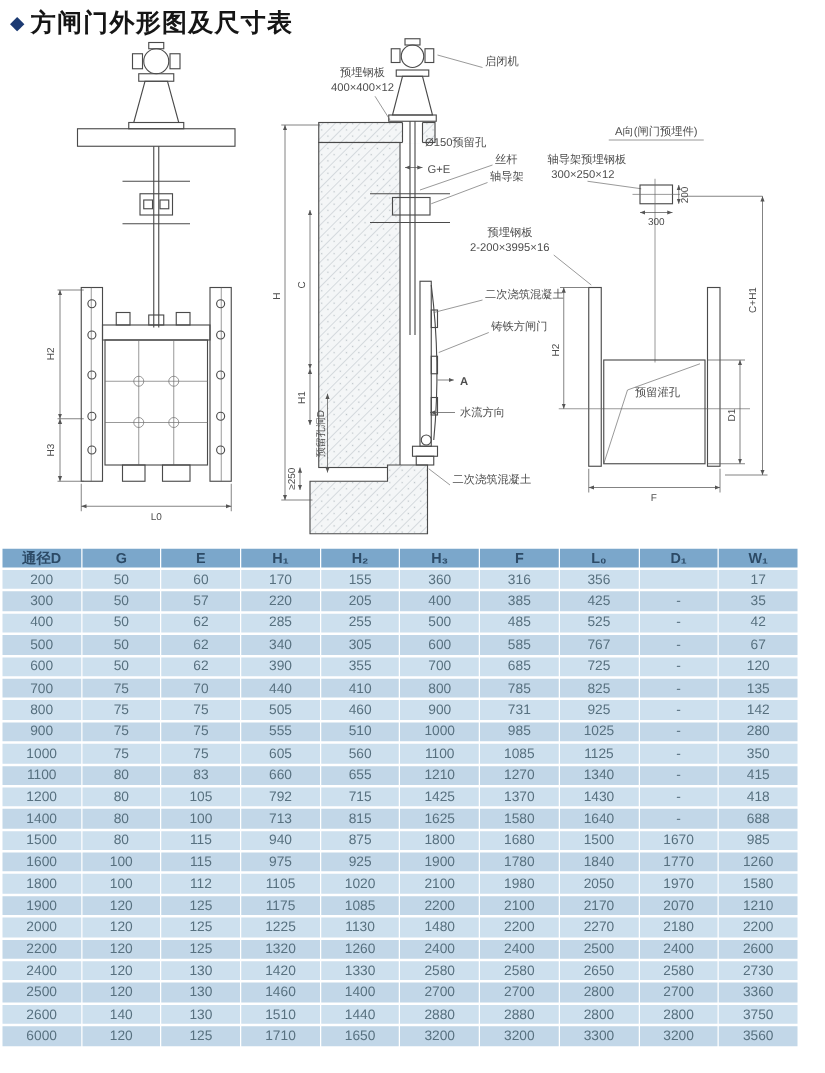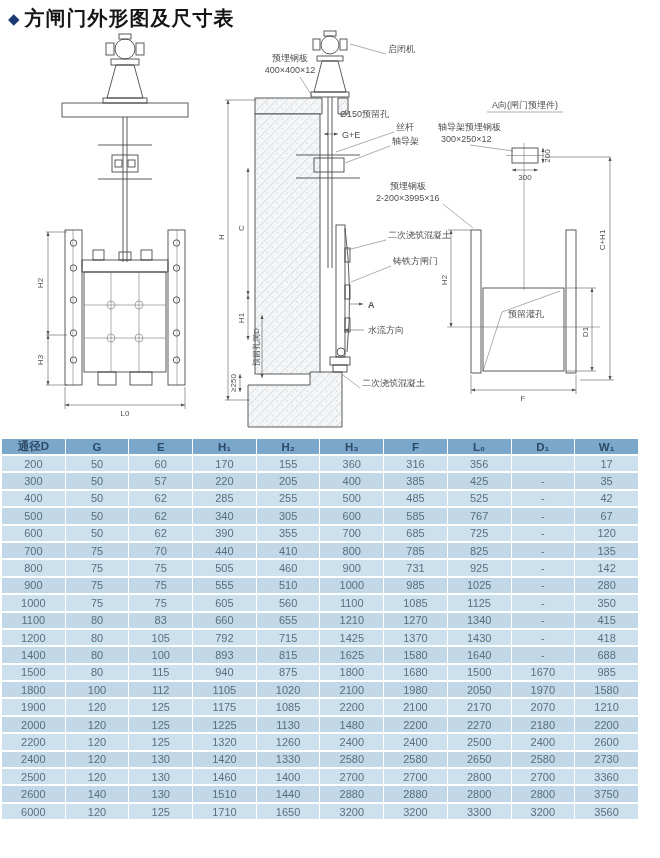--- a/index.html
+++ b/index.html
@@ -418,41 +418,53 @@
         <td>1425</td>
         <td>1370</td>
         <td>1430</td>
         <td>-</td>
         <td>418</td>
       </tr>
       <tr>
         <td>1400</td>
         <td>80</td>
         <td>100</td>
-        <td>893</td>
+        <td>713</td>
         <td>815</td>
         <td>1625</td>
         <td>1580</td>
         <td>1640</td>
         <td>-</td>
         <td>688</td>
       </tr>
       <tr>
         <td>1500</td>
         <td>80</td>
         <td>115</td>
         <td>940</td>
         <td>875</td>
         <td>1800</td>
         <td>1680</td>
         <td>1500</td>
         <td>1670</td>
         <td>985</td>
       </tr>
       <tr>
+        <td>1600</td>
+        <td>100</td>
+        <td>115</td>
+        <td>975</td>
+        <td>925</td>
+        <td>1900</td>
+        <td>1780</td>
+        <td>1840</td>
+        <td>1770</td>
+        <td>1260</td>
+      </tr>
+      <tr>
         <td>1800</td>
         <td>100</td>
         <td>112</td>
         <td>1105</td>
         <td>1020</td>
         <td>2100</td>
         <td>1980</td>
         <td>2050</td>
         <td>1970</td>
         <td>1580</td>

